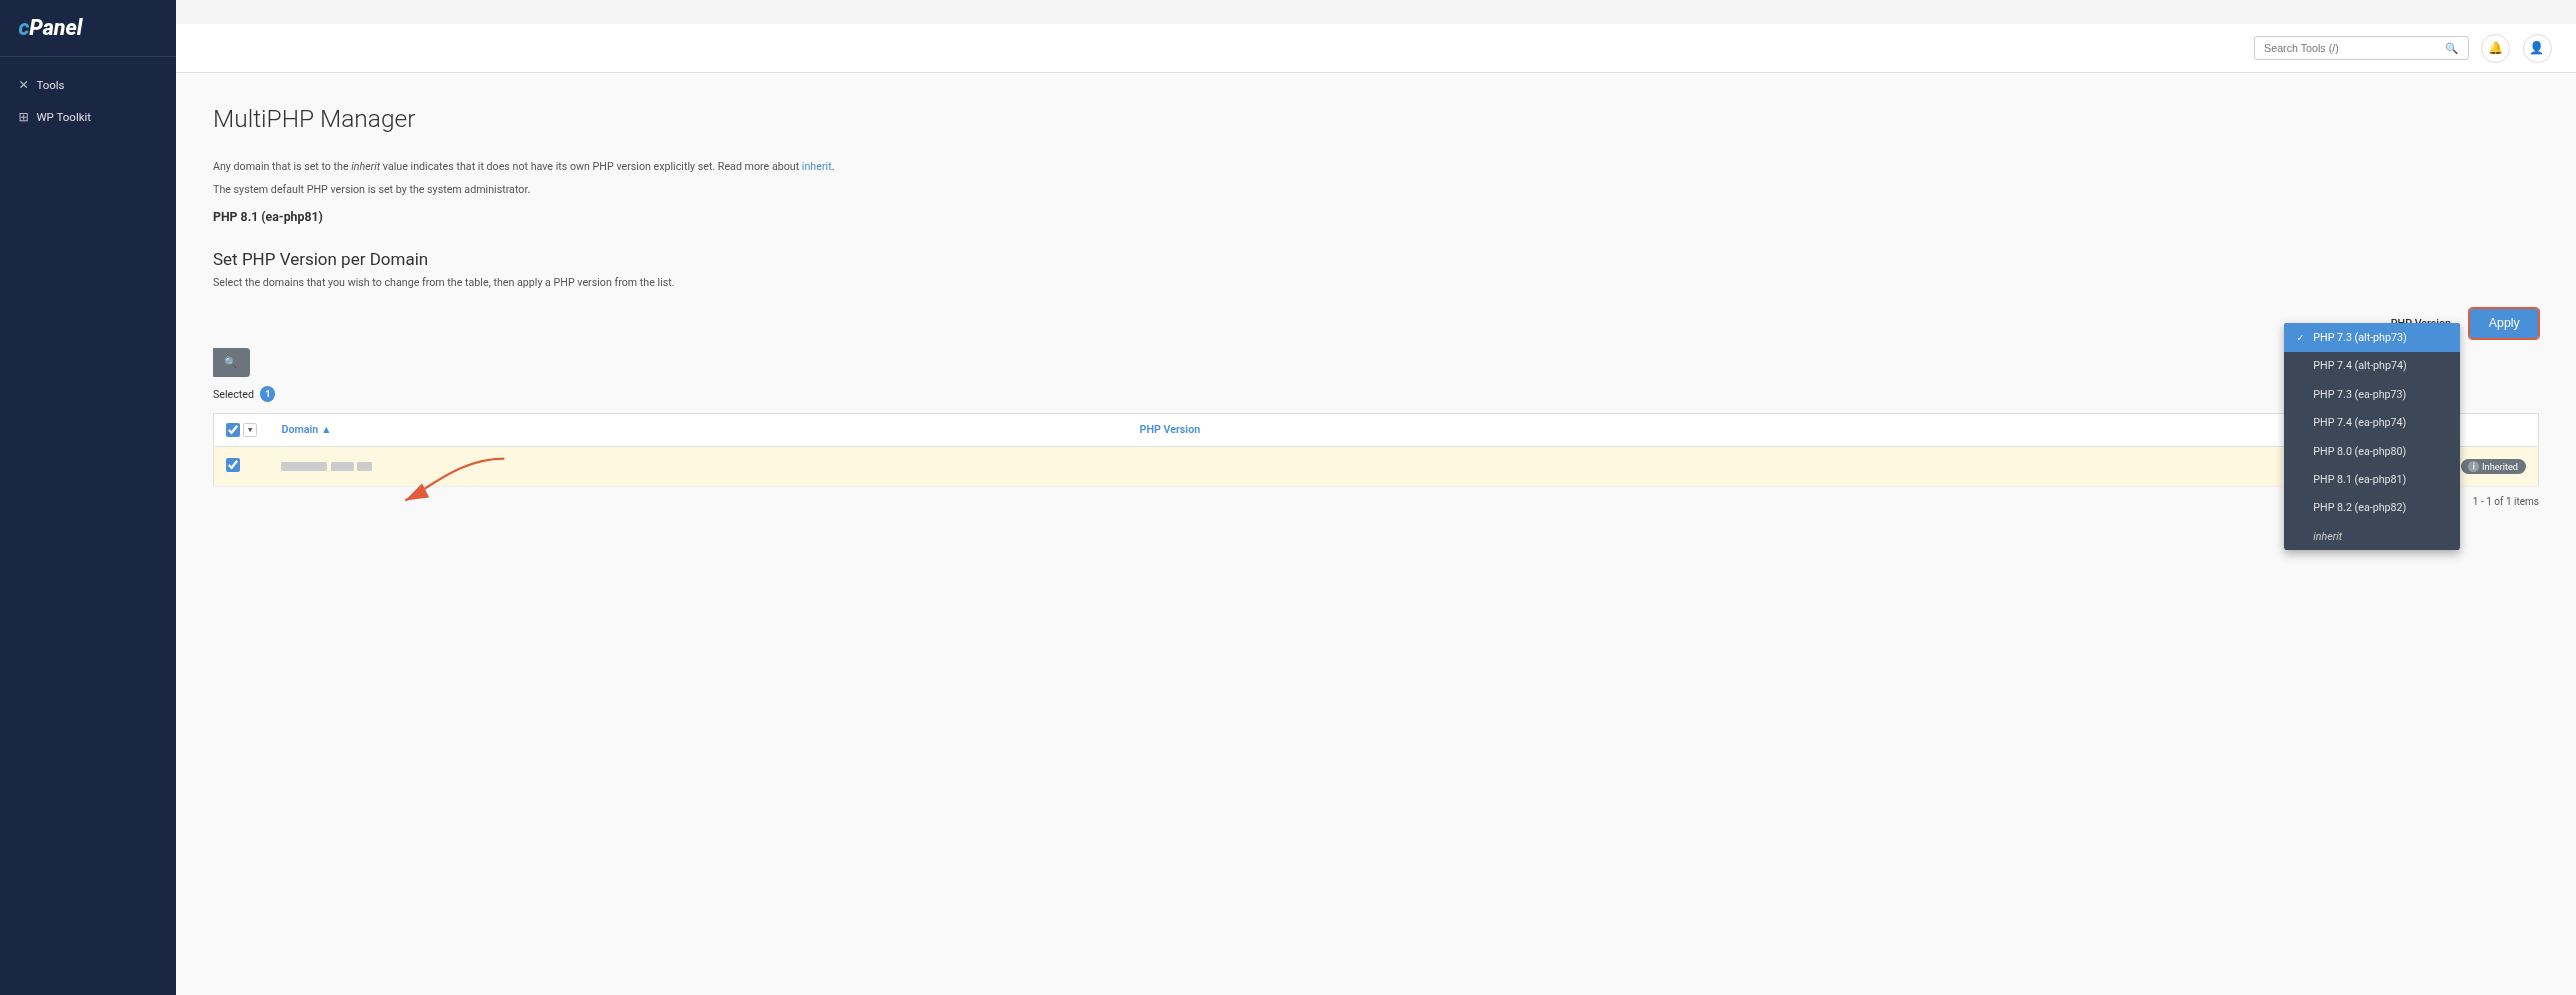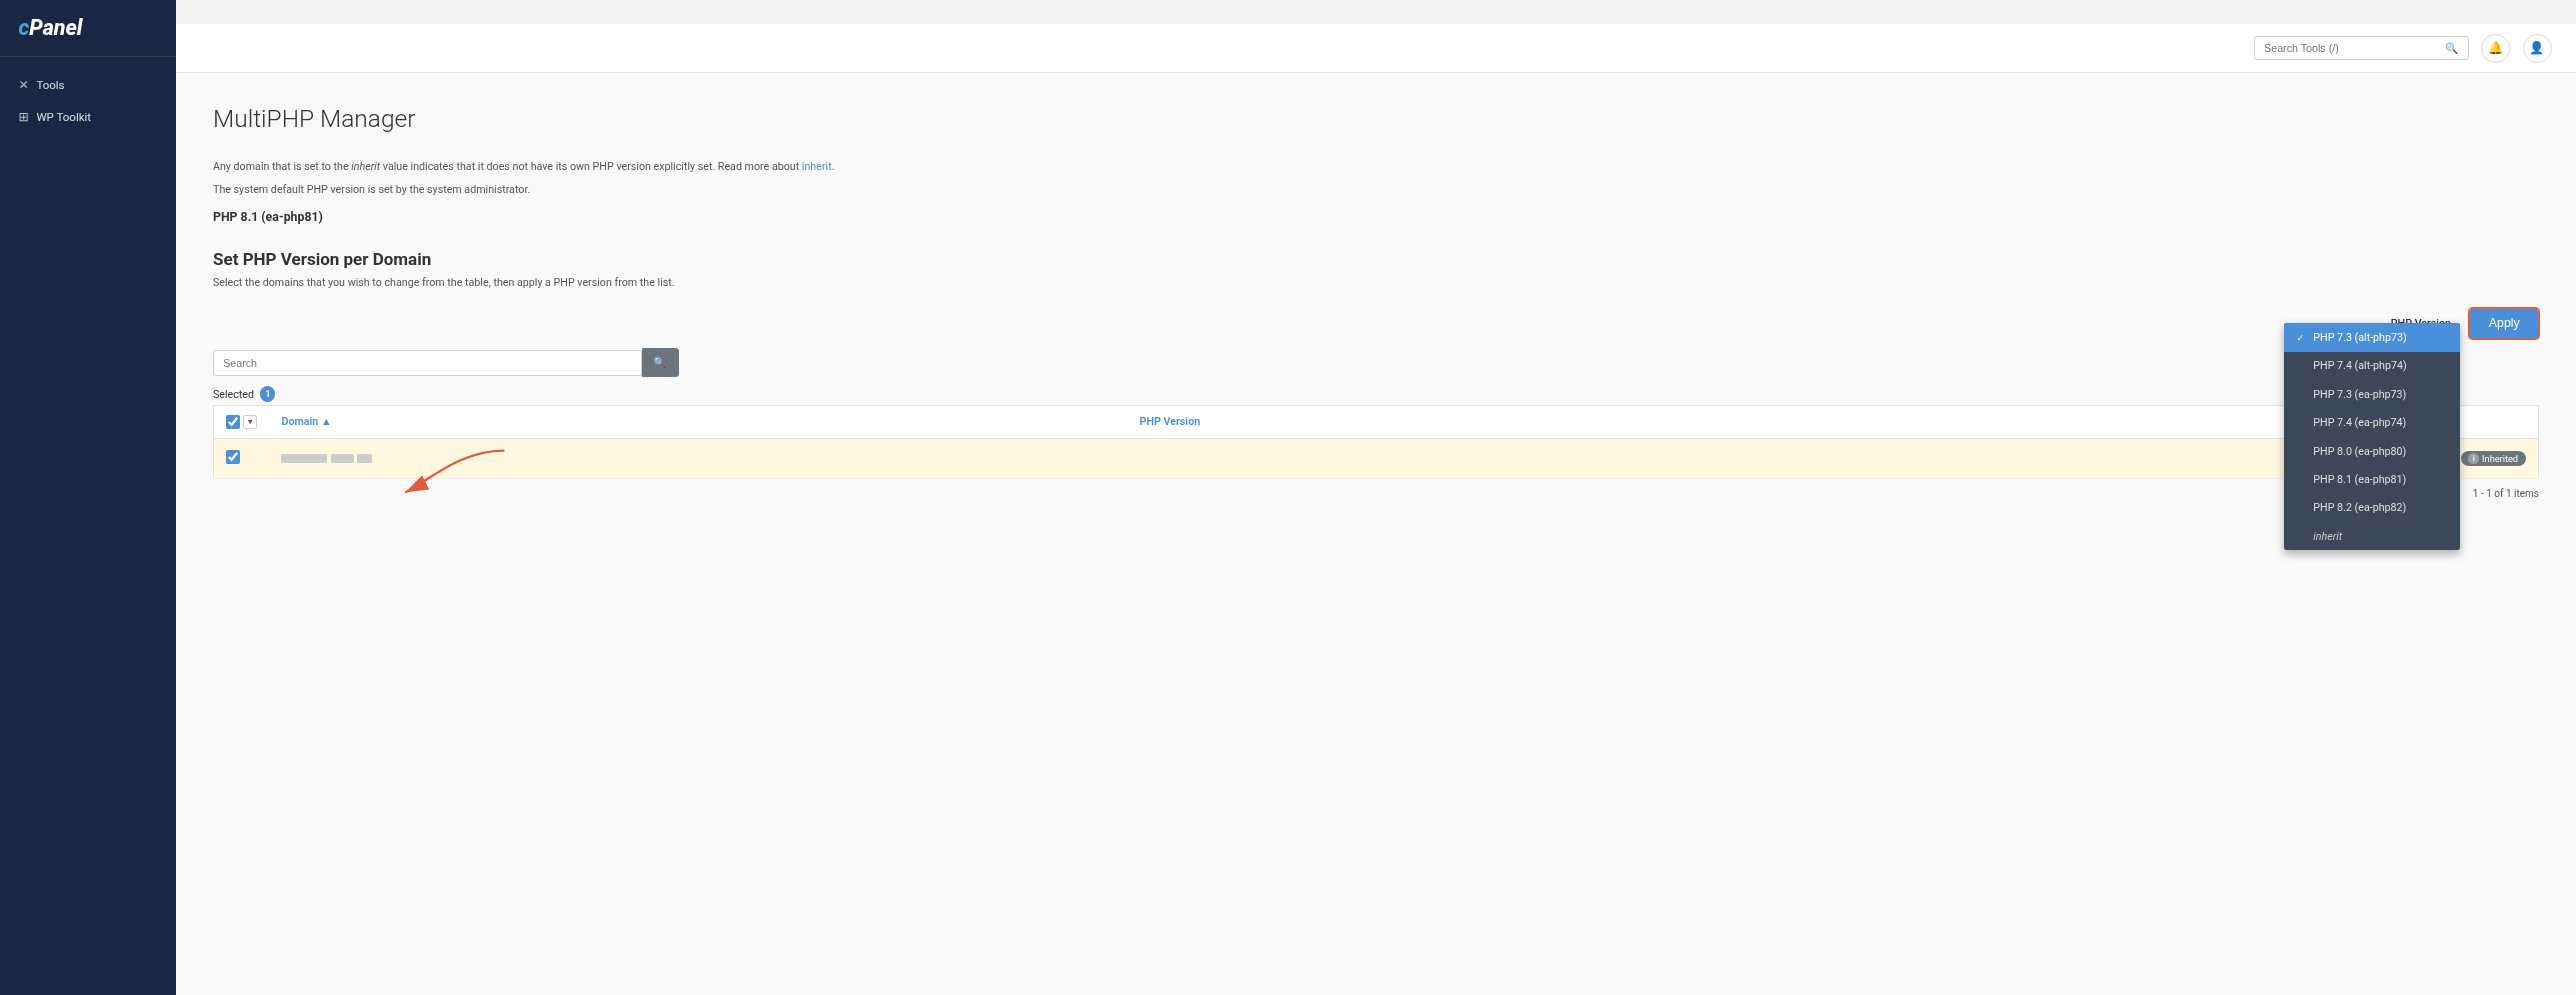--- a/index.html
+++ b/index.html
@@ -128,21 +128,21 @@
     .php-version-display {
       font-size: 12.3px;
       font-weight: 700;
       color: #333;
       margin-top: 12.3px;
       margin-bottom: 24.5px;
     }
 
     .set-php-title {
       font-size: 17px;
-      font-weight: 700;
+      font-weight: 400;
       color: #333;
       margin-bottom: 7.7px;
     }
 
     .set-php-desc {
       font-size: 10.7px;
       color: #555;
       margin-bottom: 18.4px;
     }
 
@@ -238,21 +238,21 @@
       cursor: pointer;
       color: white;
       font-size: 10.7px;
     }
 
     
     .selected-row {
       display: flex;
       align-items: center;
       gap: 6.1px;
-      margin-bottom: 3px;
+      margin-bottom: 11px;
       font-size: 10.7px;
       color: #333;
     }
     .badge {
       background: #4a90d9;
       color: white;
       border-radius: 50%;
       width: 15.3px;
       height: 15.3px;
       display: inline-flex;
@@ -456,23 +456,20 @@
               <span class="check"> </span>
               <span>inherit</span>
             </div>
           </div>
         </div>
 
         <button class="apply-btn">Apply</button>
       </div>
 
       <div class="search-row">
-        <div class="table-search">
-          <input type="text" placeholder="Search" style="">
-        </div>
         <button class="table-search-btn">
           <span>🔍</span>
         </button>
       </div>
 
       <div class="selected-row">
         <span>Selected</span>
         <span class="badge">1</span>
       </div>
 

